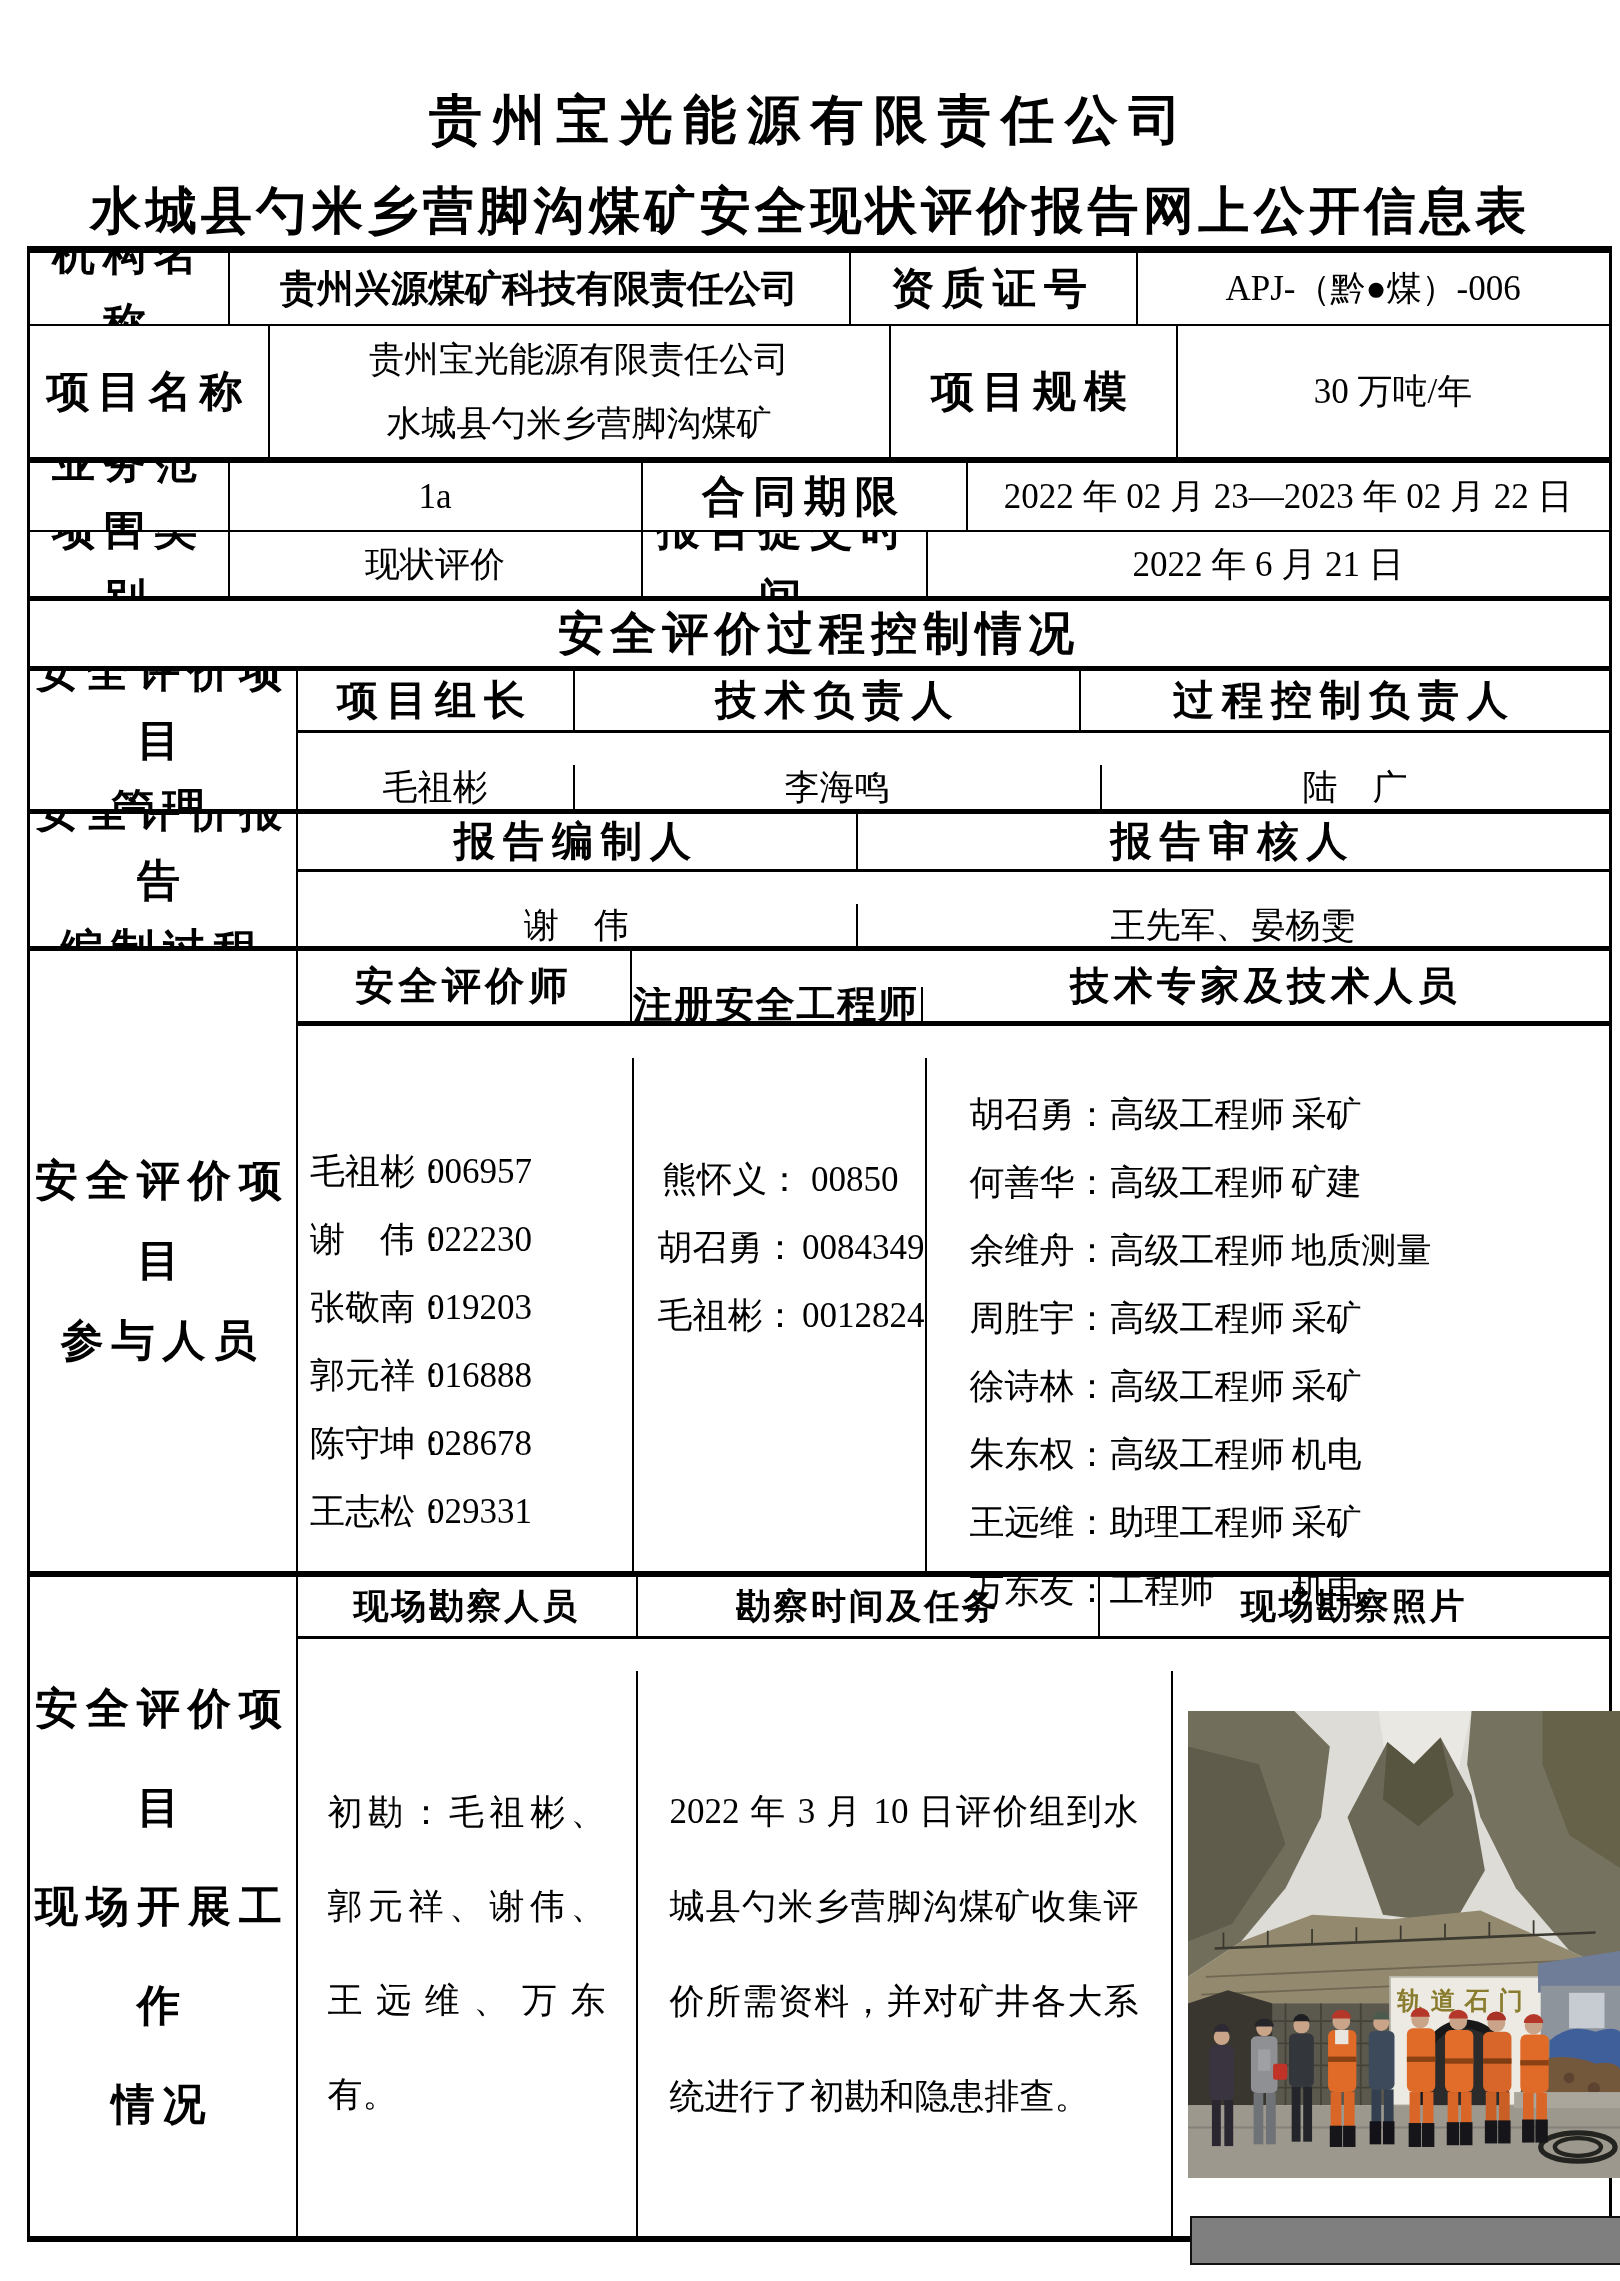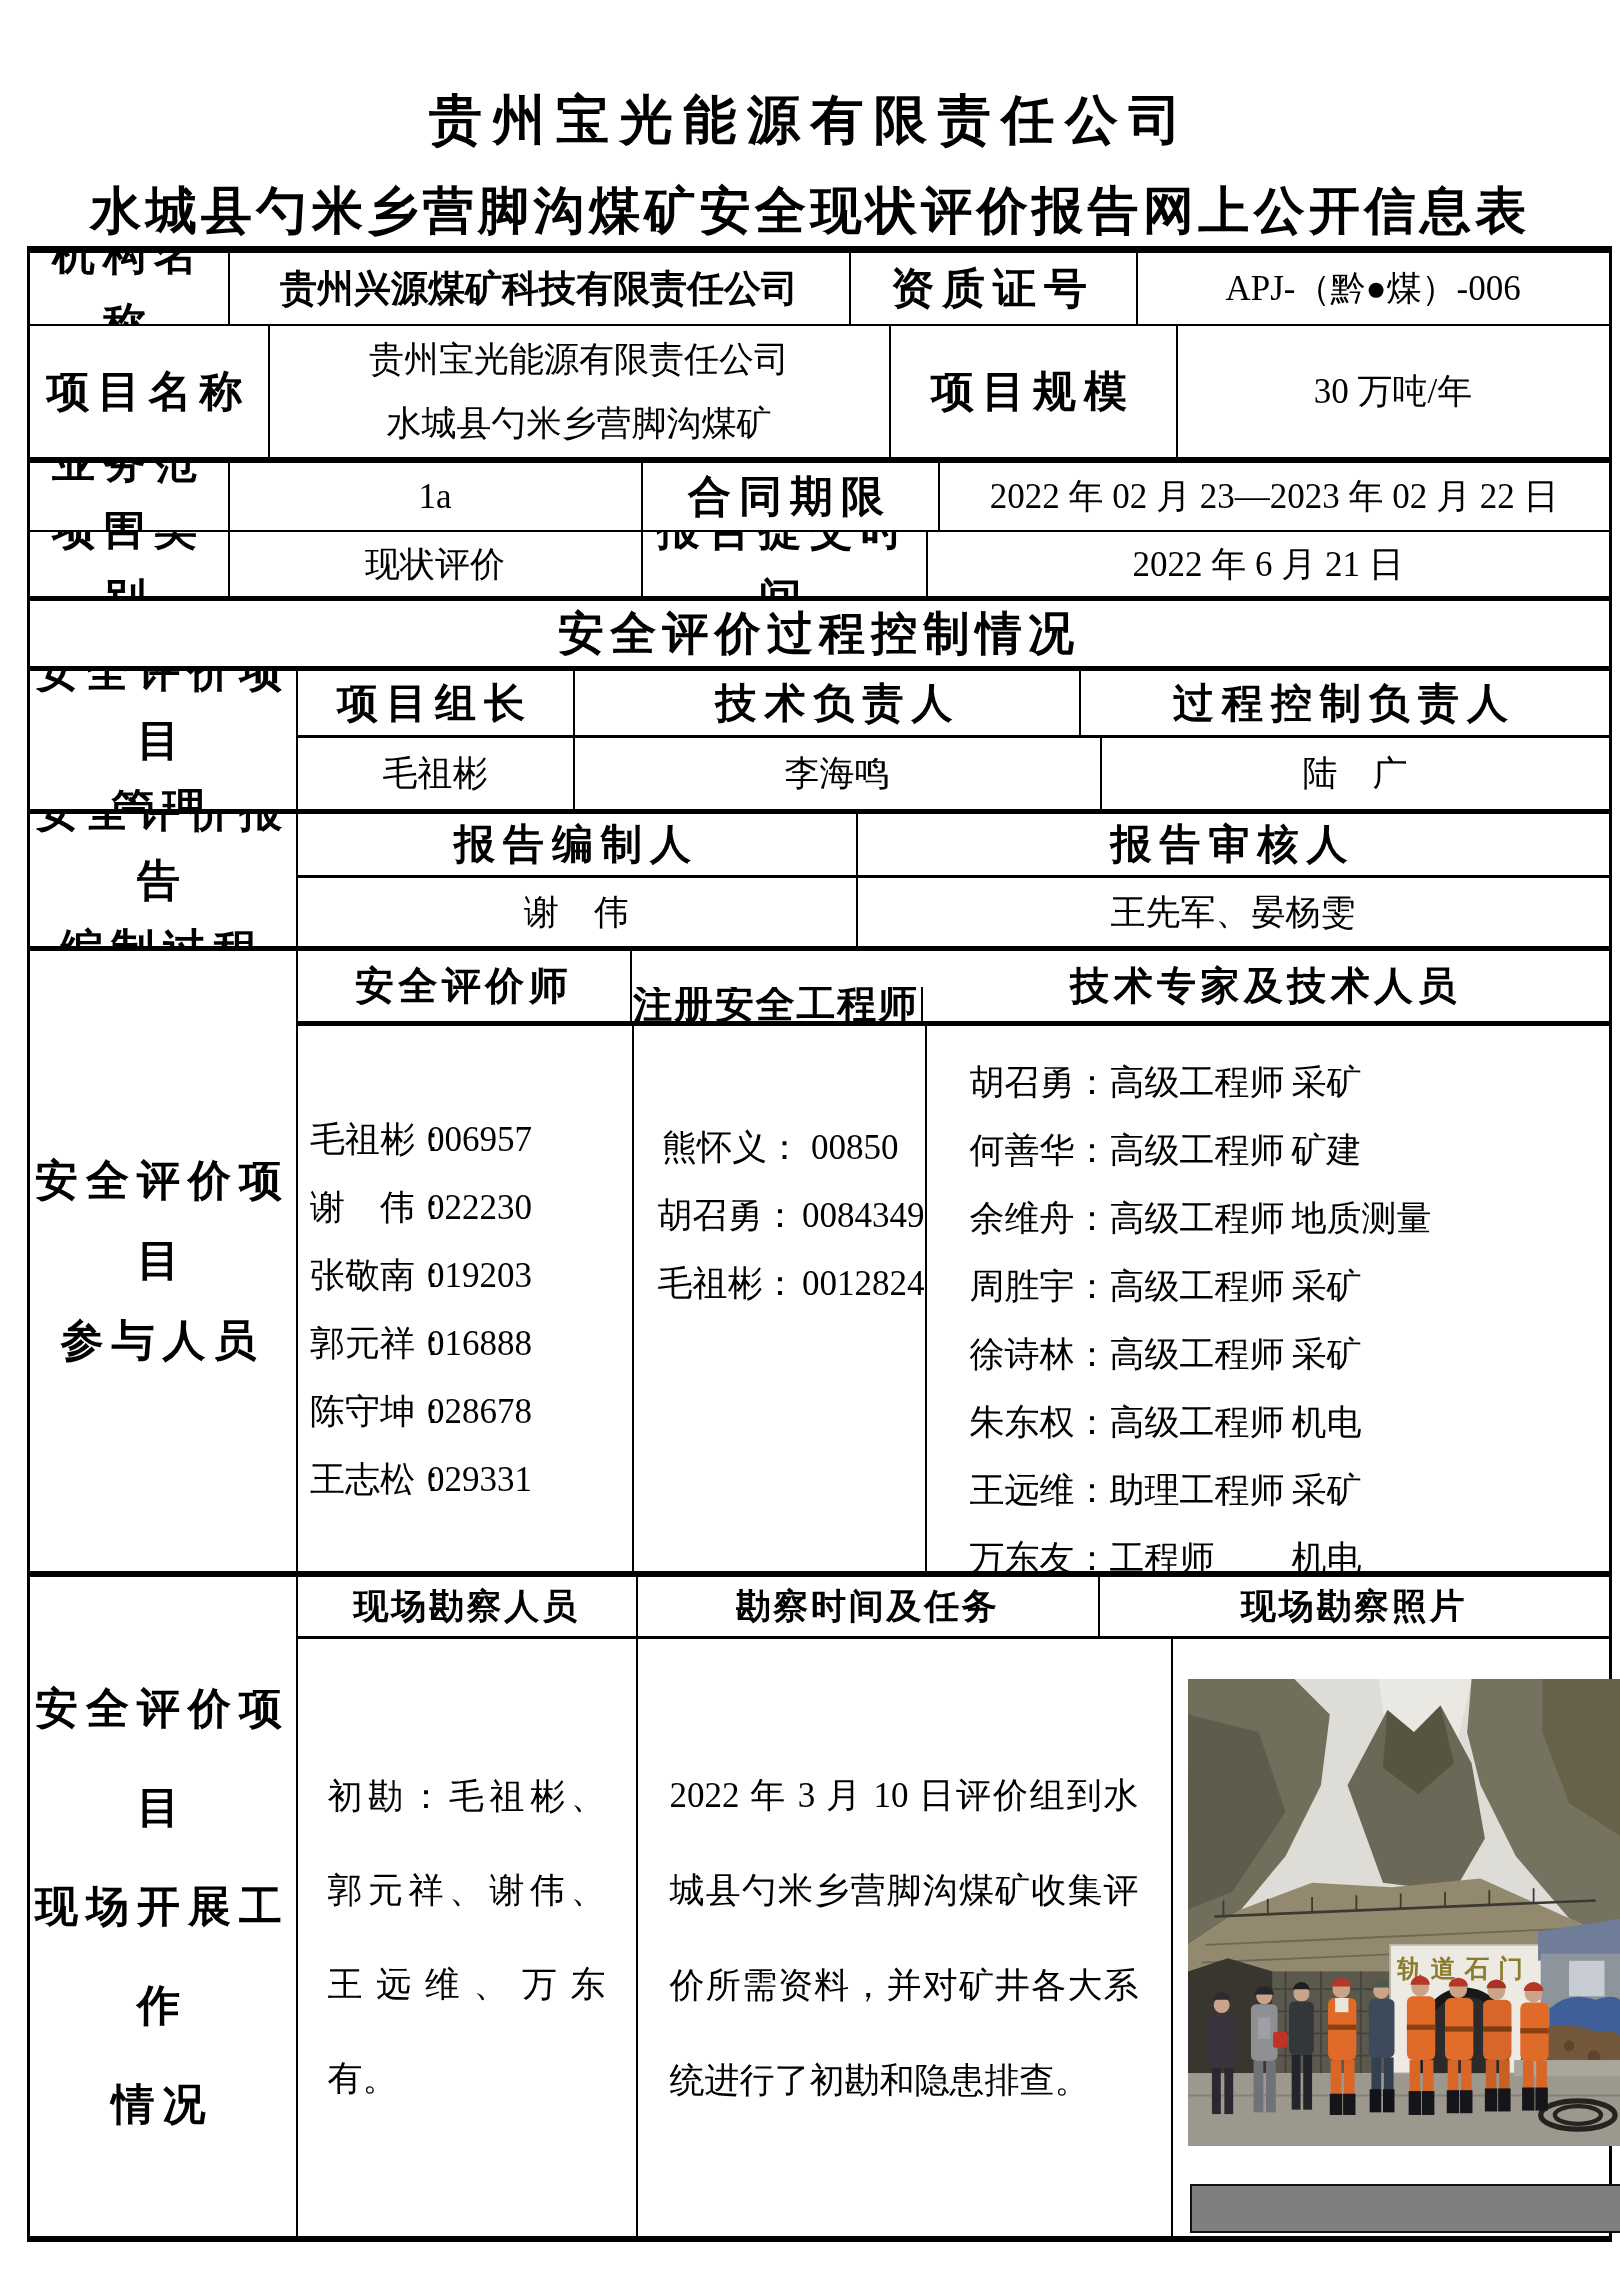--- a/index.html
+++ b/index.html
@@ -20,21 +20,21 @@
   .row,.sec{display:flex;box-sizing:border-box;width:100%;}
   .bb3{border-bottom:2.7px solid #000;}
   .bb4{border-bottom:3.5px solid #000;}
   .bb6{border-bottom:5.3px solid #000;}
   .bb7{border-bottom:6.2px solid #000;}
   .cell{box-sizing:border-box;display:flex;align-items:center;justify-content:center;overflow:hidden;}
   .br{border-right:2.7px solid #000;}
   .lbl{font-size:43px;font-weight:bold;letter-spacing:8px;text-align:center;line-height:69px;}
   .val{font-size:35px;text-align:center;}
   .hdr{font-size:41px;font-weight:bold;letter-spacing:8px;}
-  .stack{display:flex;flex-direction:column;flex:1 1 auto;min-width:0;}
+  .stack{display:flex;flex-direction:column;flex:1 1 auto;min-width:0;gap:32px;}
   .fill{flex:1 1 auto;display:flex;min-height:0;}
 
   
   .plist{display:block;font-size:35px;line-height:68px;white-space:nowrap;}
   .pitem{display:flex;}
   .ev{padding-left:12.4px;}
   .ev .nm{display:inline-block;width:117px;}
   .rg{padding-left:19.5px;}
   .rg .nm{display:inline-block;width:158px;}
   .expert-list{display:block;font-size:35px;line-height:68px;white-space:nowrap;}
@@ -69,21 +69,21 @@
       <div>贵州宝光能源有限责任公司</div>
       <div>水城县勺米乡营脚沟煤矿</div>
     </div>
     <div class="cell br lbl" style="width:287px;">项目规模</div>
     <div class="cell val" style="flex:1;">30 万吨/年</div>
   </div>
 
   <div class="row bb3" style="height:69px;">
     <div class="cell br lbl" style="width:200px;">业务范围</div>
     <div class="cell br val" style="width:413px;">1a</div>
-    <div class="cell br lbl" style="width:297px;">合同期限</div>
+    <div class="cell br lbl" style="width:325px;">合同期限</div>
     <div class="cell val" style="flex:1;">2022 年 02 月 23—2023 年 02 月 22 日</div>
   </div>
 
   <div class="row bb6" style="height:69px;">
     <div class="cell br lbl" style="width:200px;">项目类别</div>
     <div class="cell br val" style="width:413px;">现状评价</div>
     <div class="cell br lbl" style="width:285px;">报告提交时间</div>
     <div class="cell val" style="flex:1;">2022 年 6 月 21 日</div>
   </div>
 

